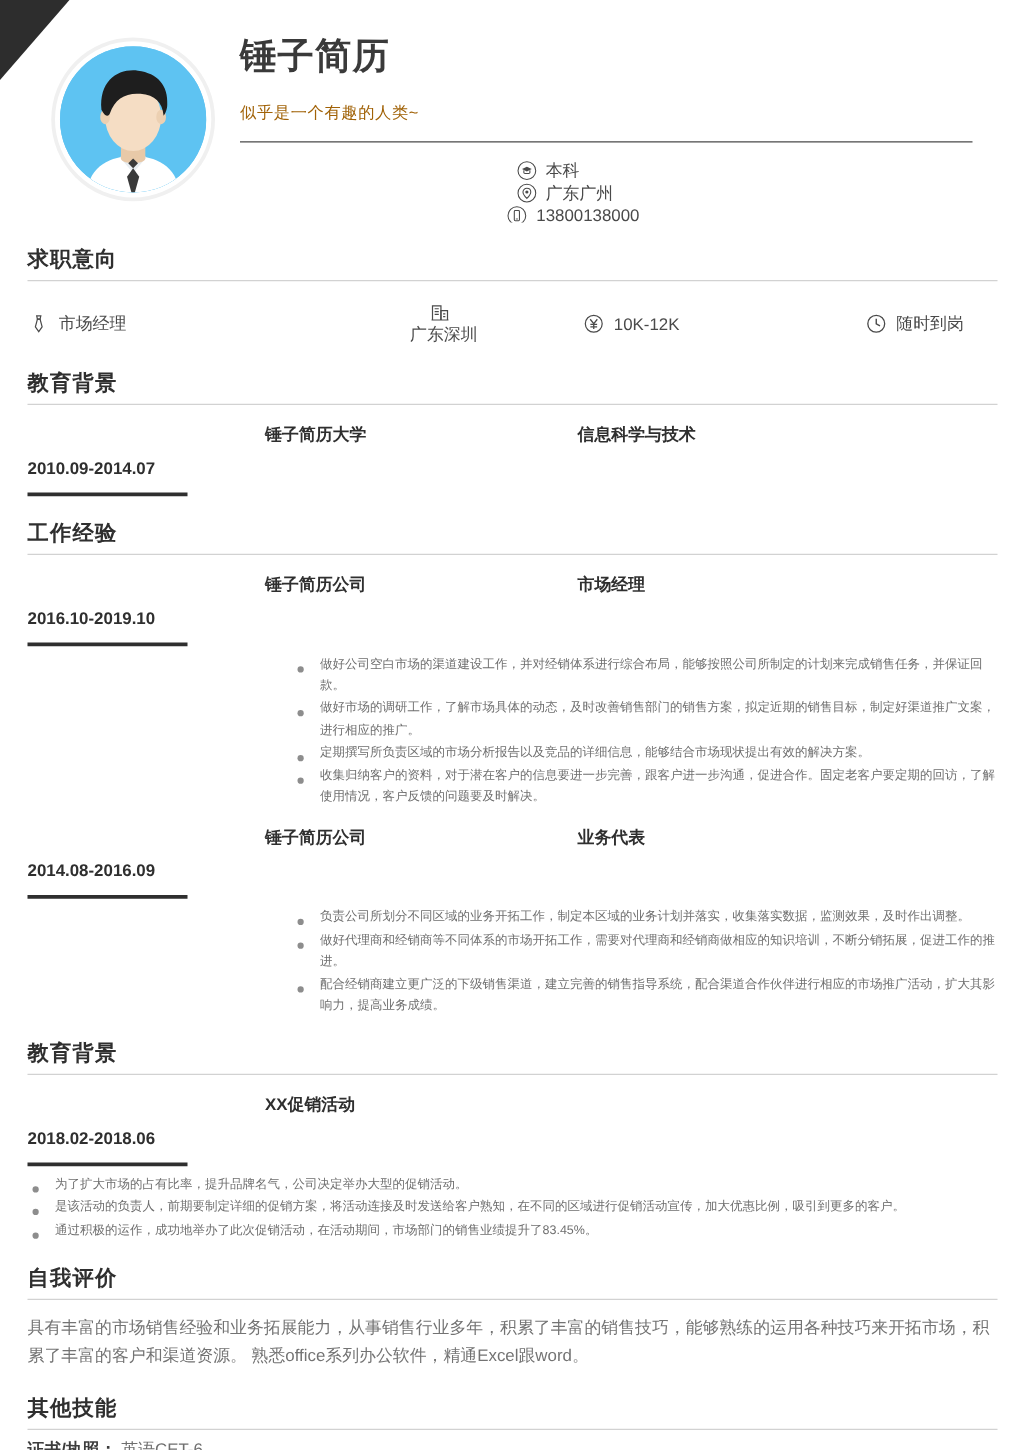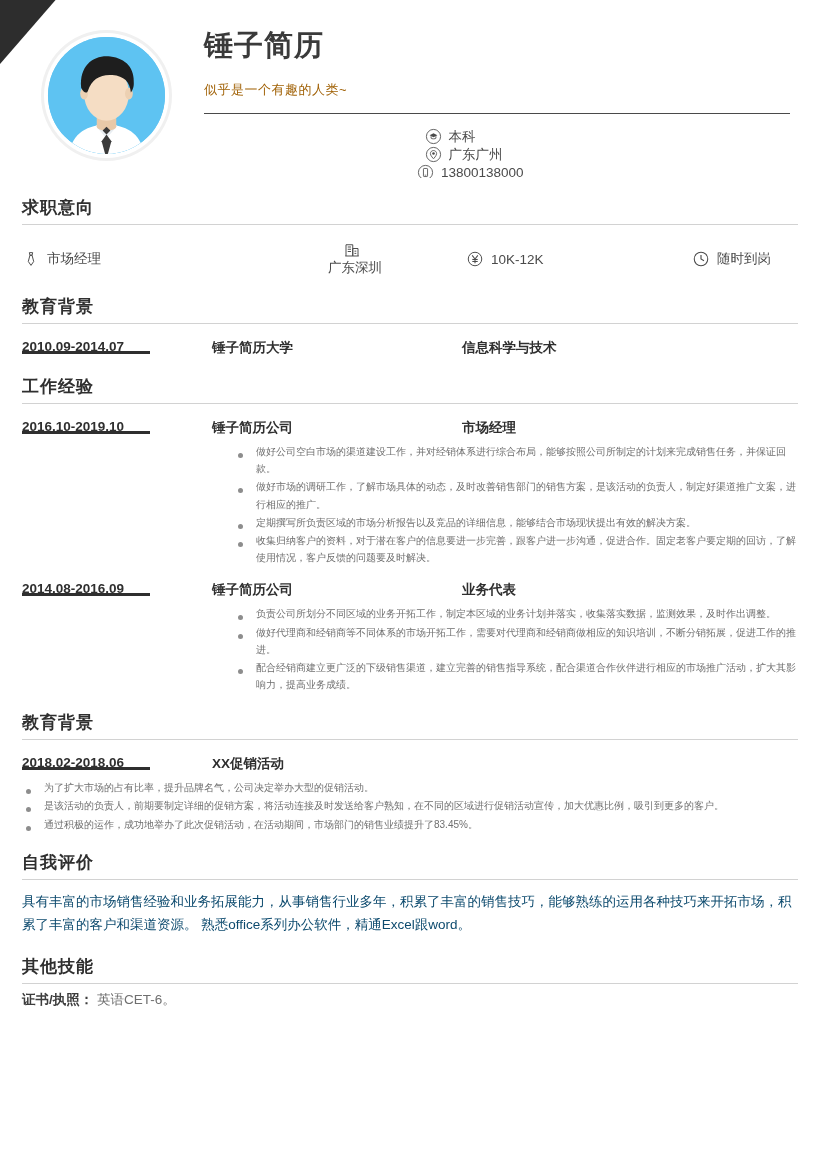--- a/index.html
+++ b/index.html
@@ -47,21 +47,21 @@
   .avatar {
     width: 100%;
     height: 100%;
     border-radius: 50%;
     overflow: hidden;
     background: #5ec3f2;
     position: relative;
   }
   .header-main {
     position: absolute;
-    left: 204px;
+    left: 192px;
     top: 28px;
     right: 22px;
   }
   .name {
     font-size: 29px;
     font-weight: bold;
     color: #3a3a3a;
     letter-spacing: 1px;
     line-height: 1.2;
     margin: 0;
@@ -136,22 +136,23 @@
     display: flex;
     align-items: flex-start;
     margin-top: 15px;
   }
   .entry-date {
     width: 190px;
     font-size: 13.5px;
     font-weight: bold;
     color: #2f2f2f;
     position: relative;
-    padding-bottom: 0;
+    padding-bottom: 15px;
     flex: 0 0 190px;
+    margin-top: 28px;
   }
   .entry-date::after {
     content: "";
     position: absolute;
     left: 0;
     bottom: 0;
     width: 128px;
     height: 3px;
     background: #2f2f2f;
   }
@@ -190,21 +191,21 @@
     top: 10px;
     width: 5px;
     height: 5px;
     border-radius: 50%;
     background: #8d8d8d;
   }
 
   .para {
     font-size: 13.5px;
     line-height: 1.75;
-    color: #0c4a6e;
+    color: #737373;
     margin-top: 10px;
   }
 
   .skill-line {
     font-size: 13.5px;
     line-height: 1.75;
     color: #6f6f6f;
     margin-top: 4px;
   }
   .skill-line:first-of-type { margin-top: 10px; }
@@ -372,21 +373,21 @@
     <div class="sec-rule"></div>
   </div>
 
   <div class="entry-head">
     <div class="entry-date">2016.10-2019.10</div>
     <div class="entry-org">锤子简历公司</div>
     <div class="entry-role">市场经理</div>
   </div>
   <ul class="bullets indented">
     <li>做好公司空白市场的渠道建设工作，并对经销体系进行综合布局，能够按照公司所制定的计划来完成销售任务，并保证回款。</li>
-    <li>做好市场的调研工作，了解市场具体的动态，及时改善销售部门的销售方案，是该活动的负责人，制定好渠道推广文案，进行相应的推广。</li>
+    <li>做好市场的调研工作，了解市场具体的动态，及时改善销售部门的销售方案，拟定近期的销售目标，制定好渠道推广文案，进行相应的推广。</li>
     <li>定期撰写所负责区域的市场分析报告以及竞品的详细信息，能够结合市场现状提出有效的解决方案。</li>
     <li>收集归纳客户的资料，对于潜在客户的信息要进一步完善，跟客户进一步沟通，促进合作。固定老客户要定期的回访，了解使用情况，客户反馈的问题要及时解决。</li>
   </ul>
 
   <div class="entry-head">
     <div class="entry-date">2014.08-2016.09</div>
     <div class="entry-org">锤子简历公司</div>
     <div class="entry-role">业务代表</div>
   </div>
   <ul class="bullets indented">

